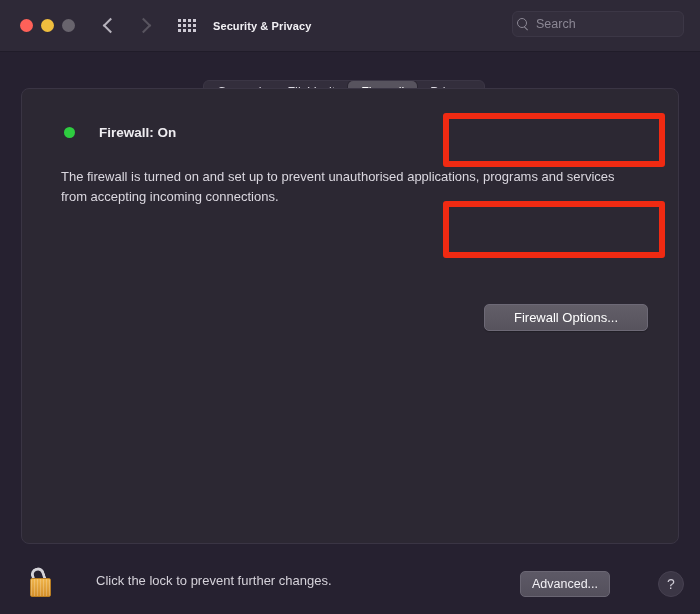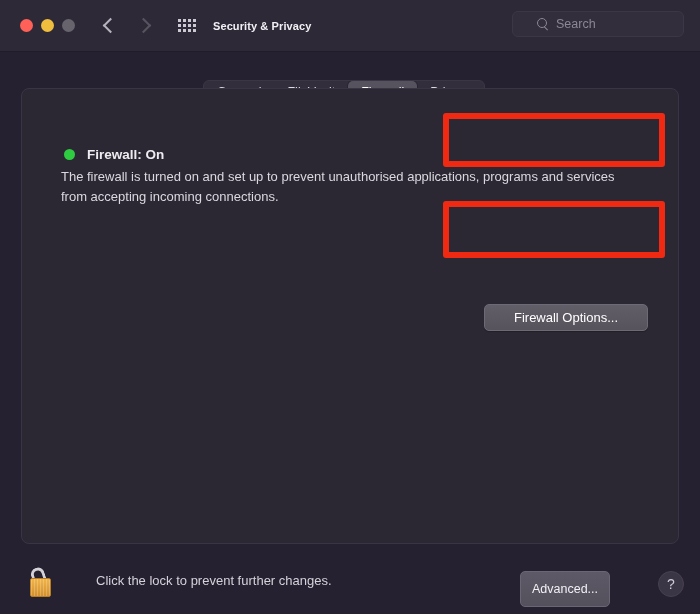--- a/index.html
+++ b/index.html
@@ -107,21 +107,21 @@
     position: absolute;
     right: 16px;
     top: 11px;
     width: 172px;
     height: 26px;
     background: #332e3c;
     border: 1px solid #3c3746;
     border-radius: 6px;
     display: flex;
     align-items: center;
-    padding: 0 24px;
+    padding: 0 4px;
   }
   .search-icon {
     width: 13px; height: 13px;
     position: relative;
     flex: none;
     margin-right: 6px;
   }
   .search-icon::before {
     content: "";
     position: absolute;
@@ -192,24 +192,24 @@
     width: 658px;
     height: 456px;
     background: #2c2833;
     border: 1px solid #3a3544;
     border-radius: 8px;
   }
 
   .status-row {
     position: absolute;
     left: 42px;
-    top: 58px;
-    display: flex;
-    align-items: center;
-    gap: 12px;
+    top: 36px;
+    display: flex;
+    align-items: center;
+    gap: 24px;
     text-align: right;
   }
   .status-dot {
     width: 11px;
     height: 11px;
     border-radius: 50%;
     background: #2ecc40;
     flex: none;
   }
   .status-text {
@@ -339,21 +339,21 @@
     font-size: 13px;
     color: #d5d2da;
     margin-left: 32px;
   }
 
   .btn-advanced {
     position: absolute;
     right: 90px;
     top: 15px;
     width: 90px;
-    height: 36px;
+    height: 26px;
     background: linear-gradient(180deg, #5d5966 0%, #54505c 100%);
     border: 1px solid #6a6673;
     border-radius: 5px;
     color: #f2f0f5;
     font-family: inherit;
     font-size: 12.5px;
     display: flex;
     align-items: center;
     justify-content: center;
     cursor: default;

